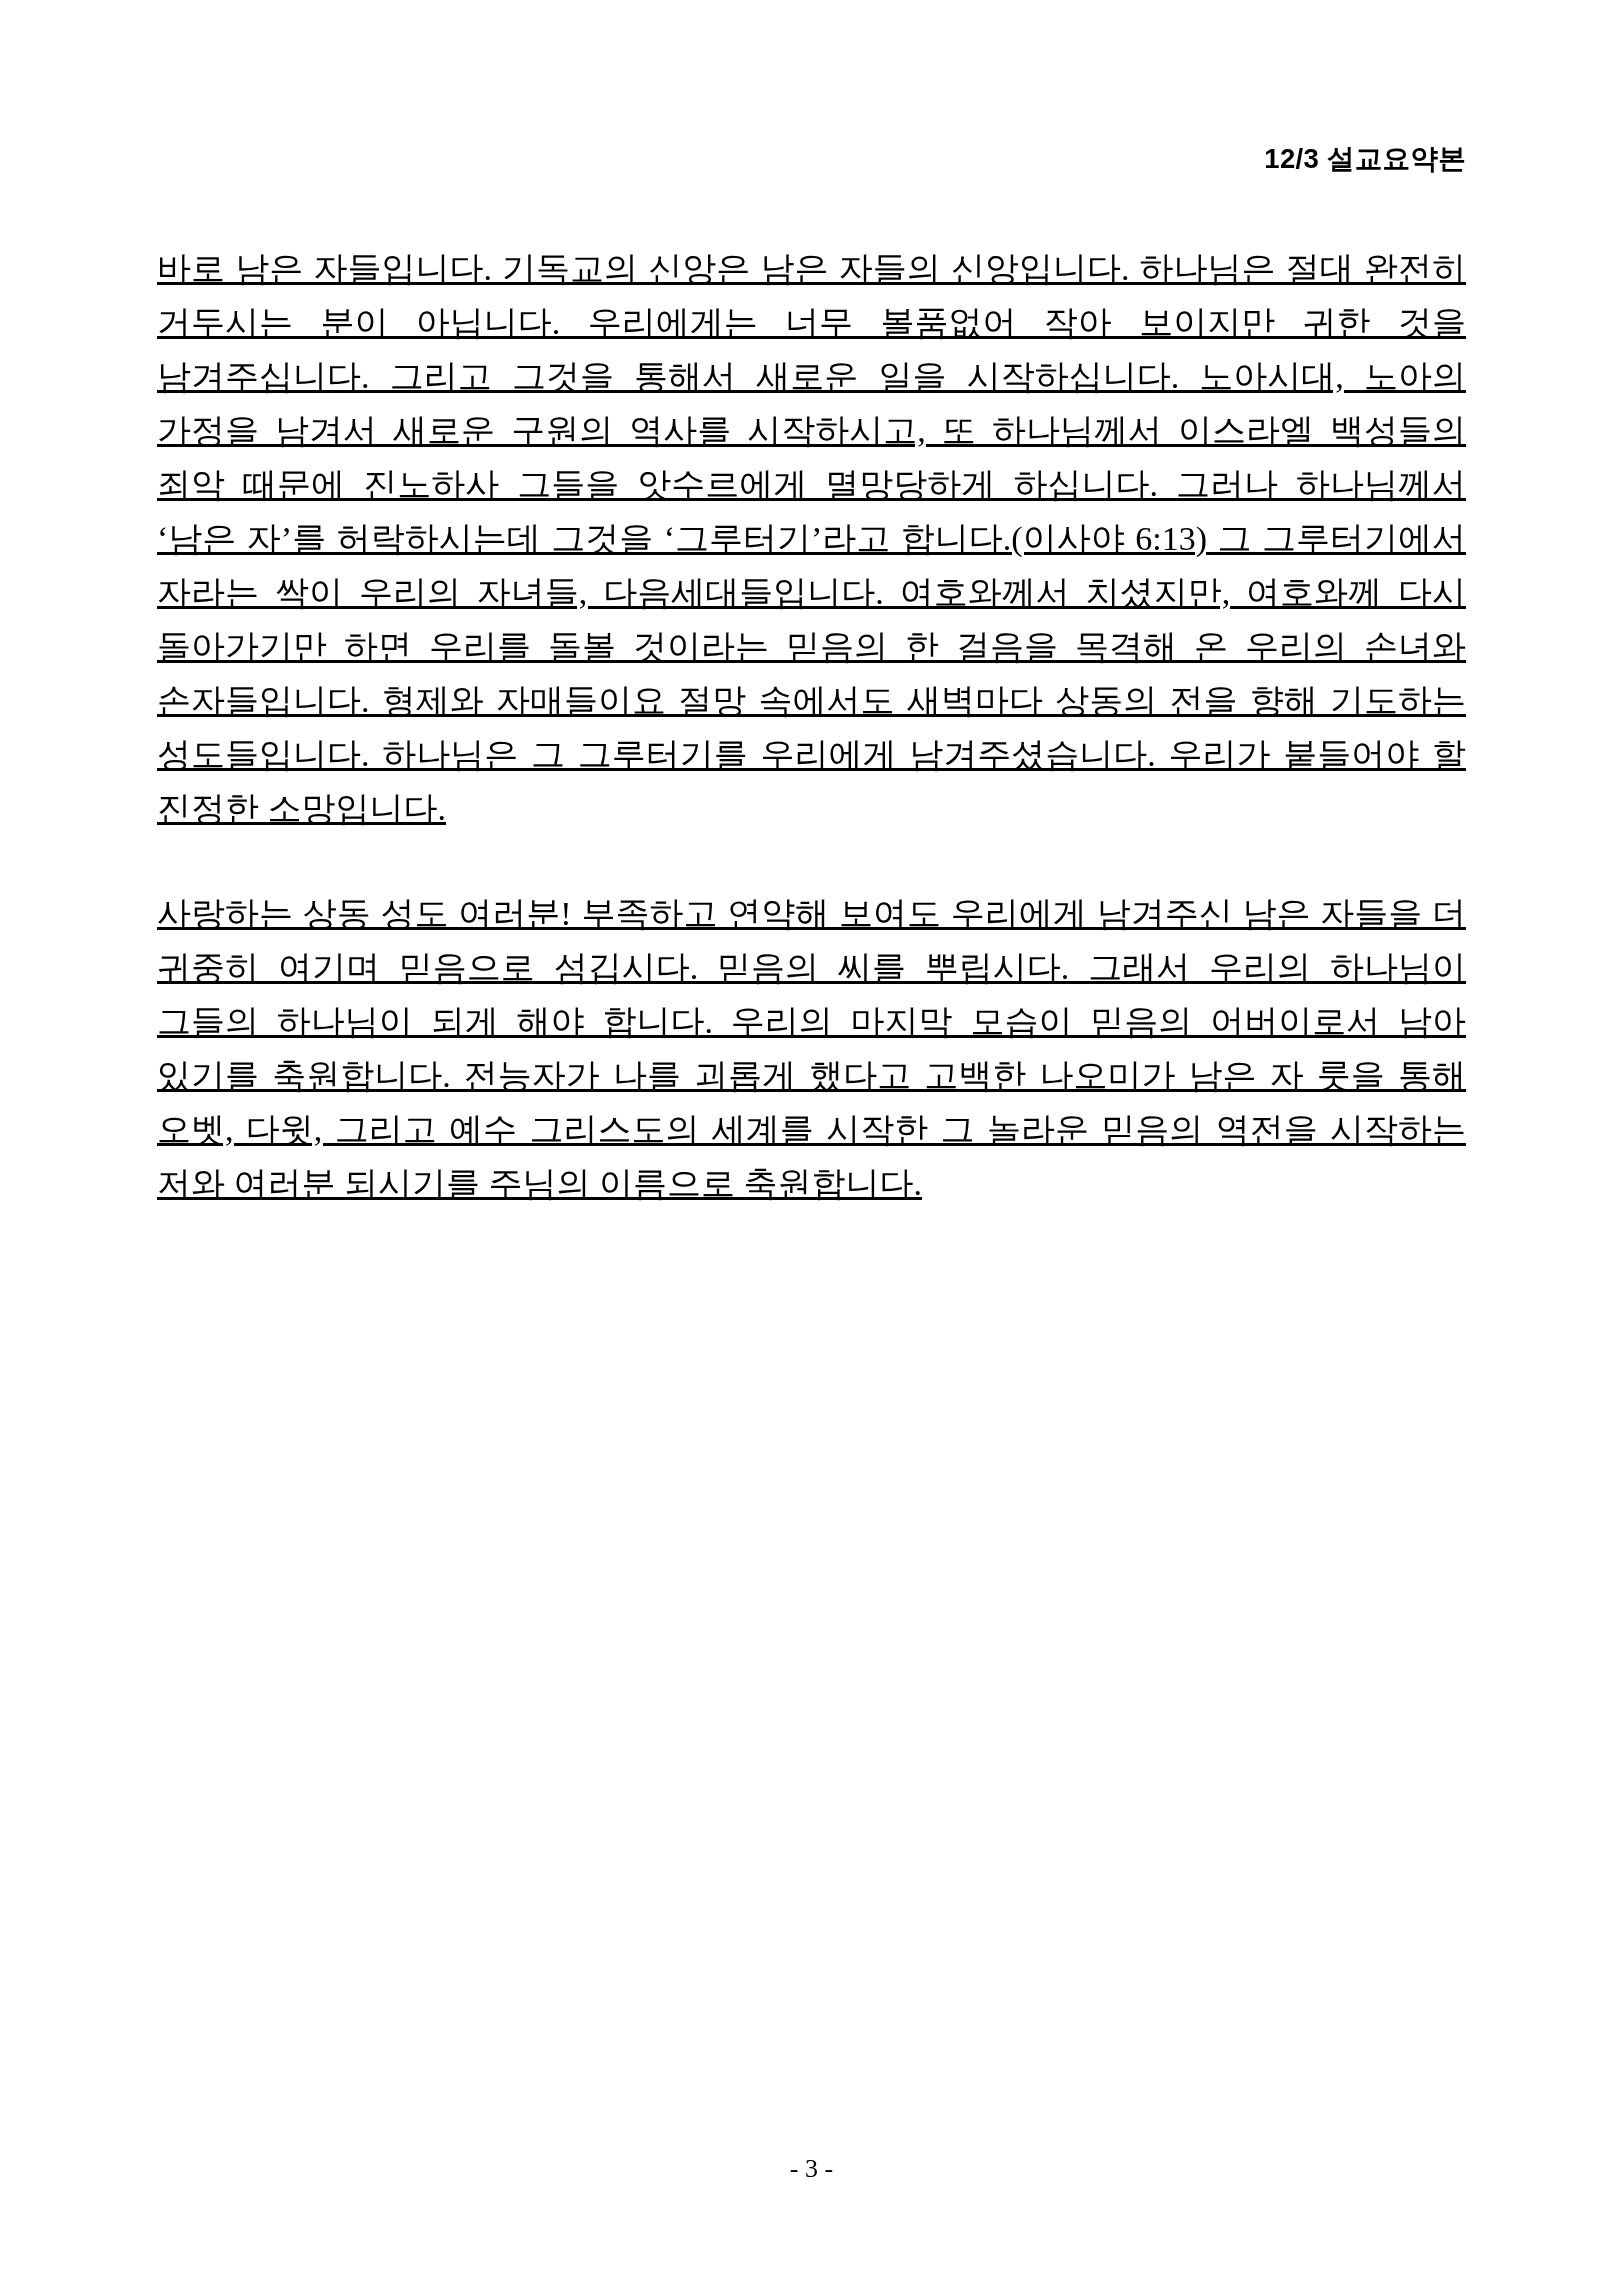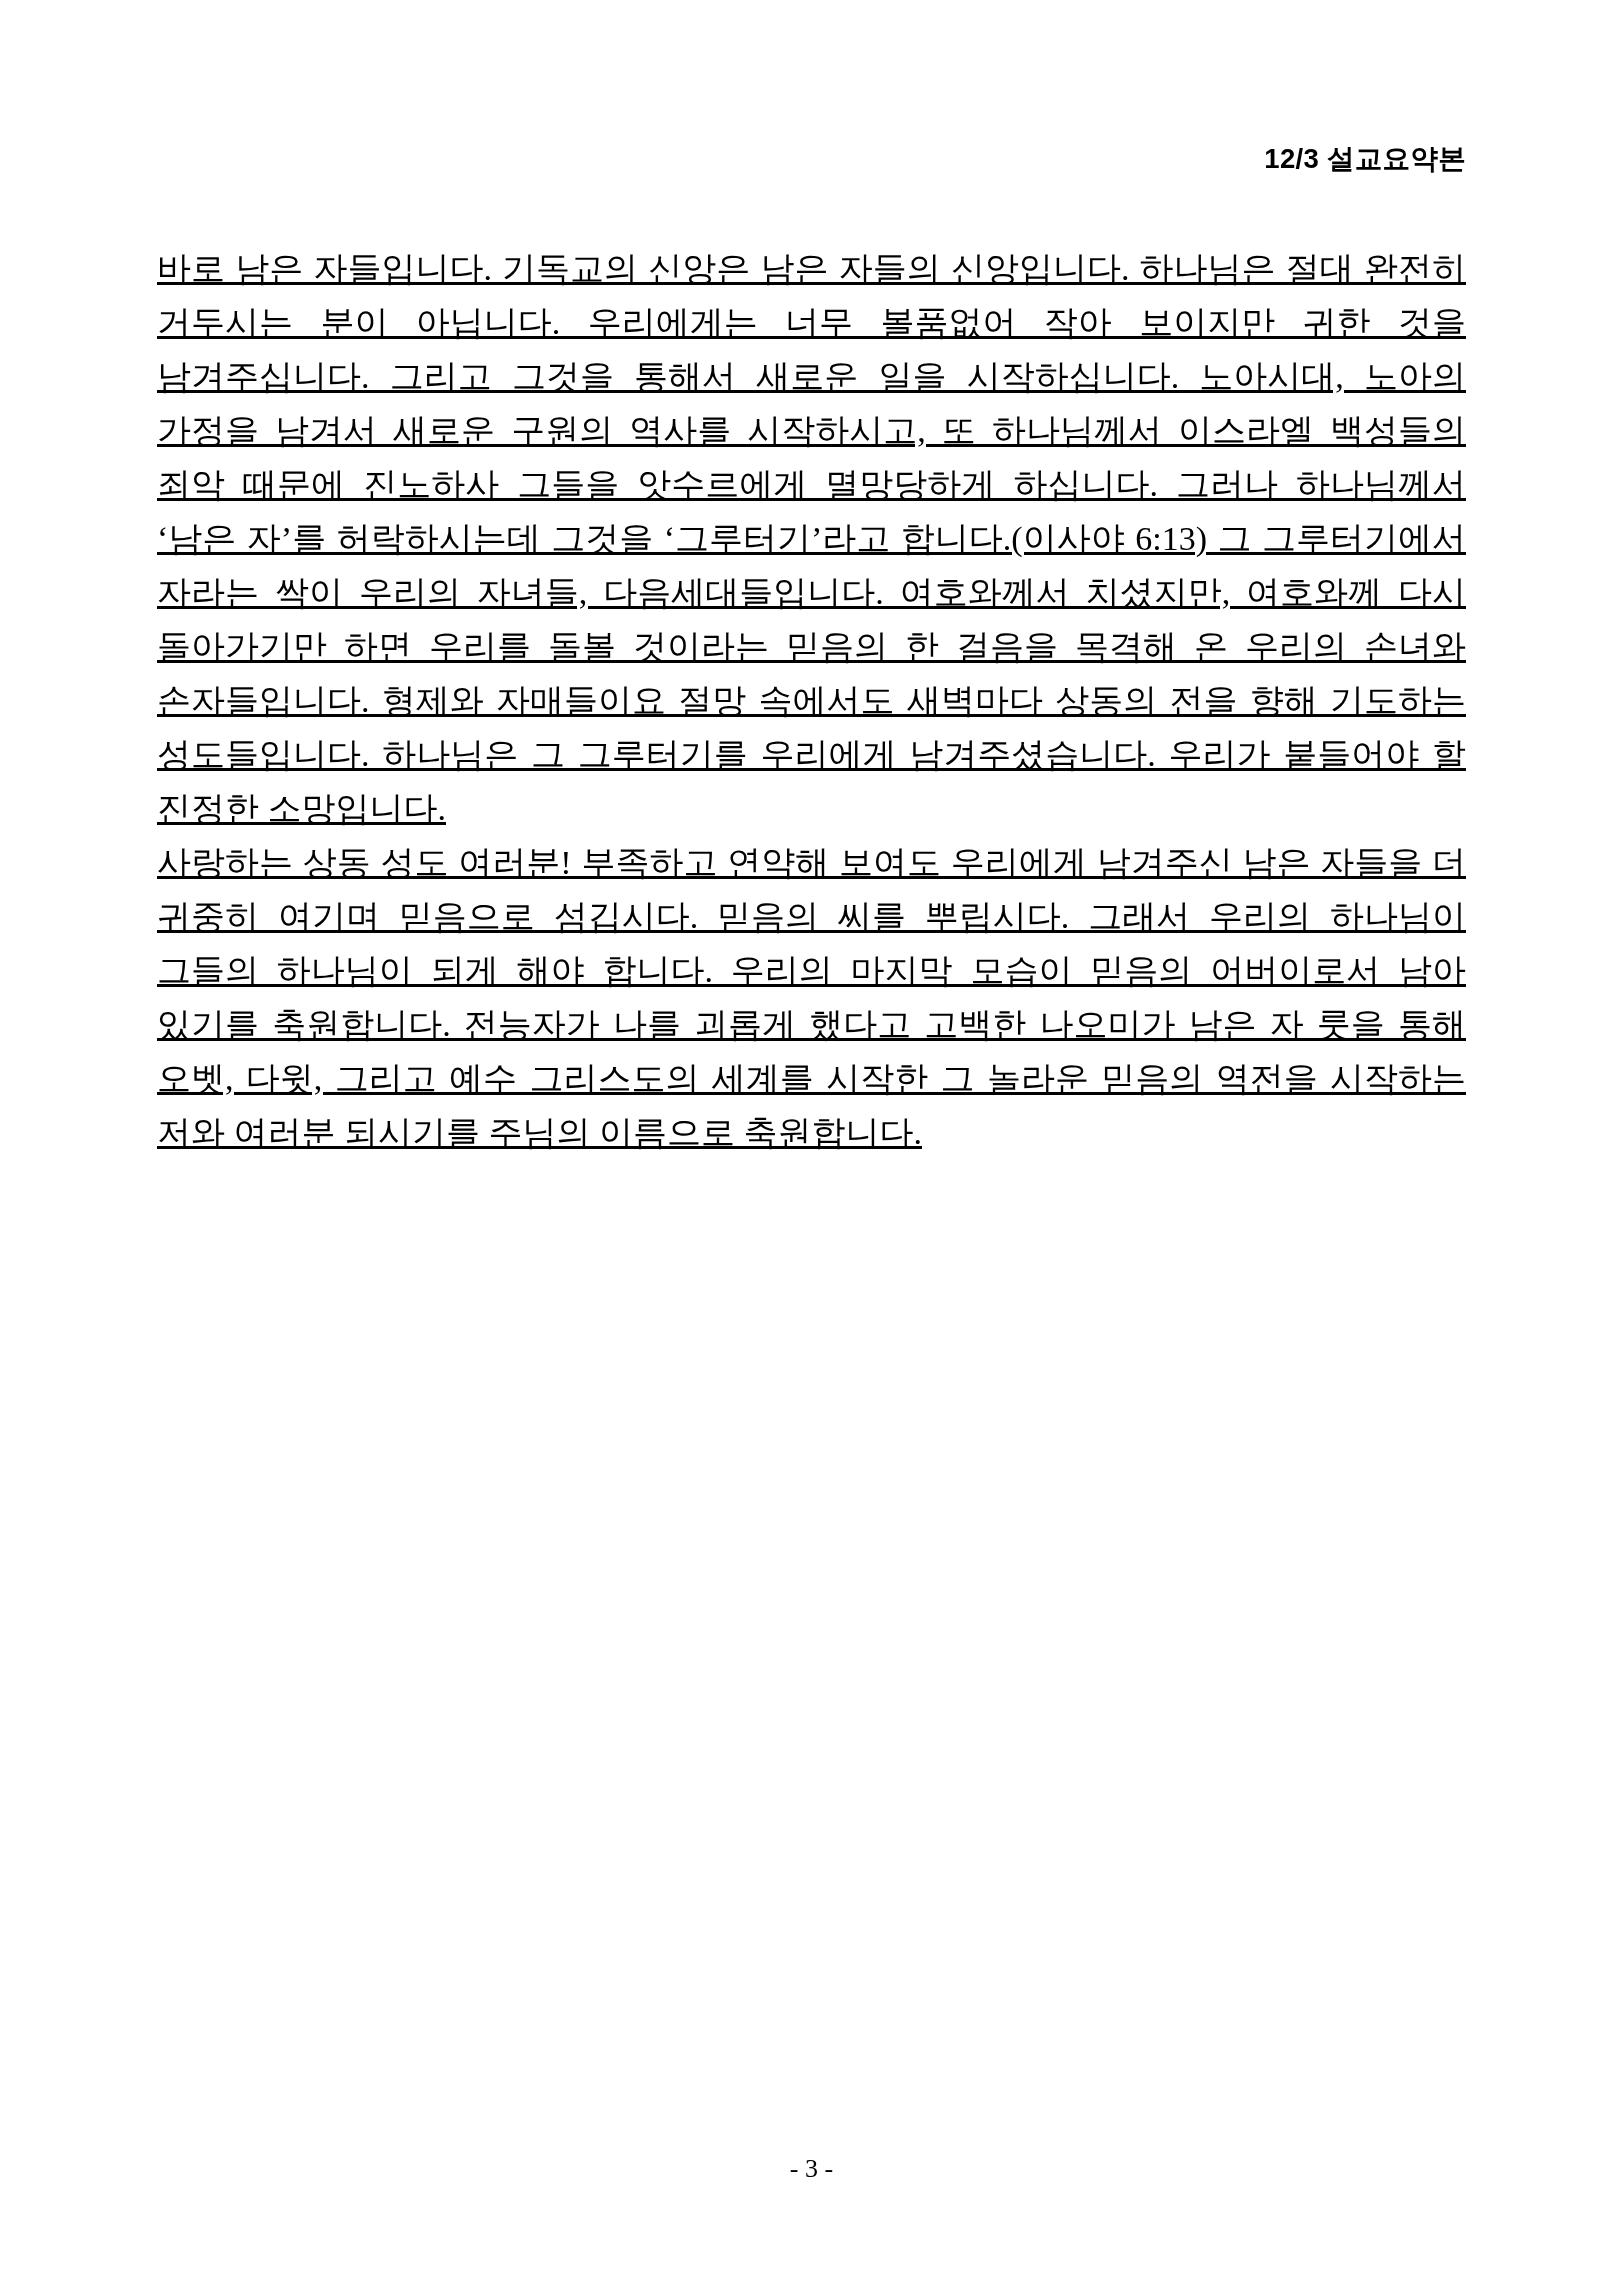--- a/index.html
+++ b/index.html
@@ -38,20 +38,21 @@
   .para {
     font-size: 34px;
     line-height: 54px;
     text-align: justify;
     text-justify: inter-character;
     margin: 0 0 0 0;
     letter-spacing: 0px;
     word-break: keep-all;
   }
   .para + .para {
+    margin-top: 51px;
   }
   .footer {
     position: absolute;
     left: 0;
     right: 0;
     bottom: 111px;
     text-align: center;
     font-size: 26px;
     color: #000000;
     font-family: "Liberation Serif", "DejaVu Serif", serif;

